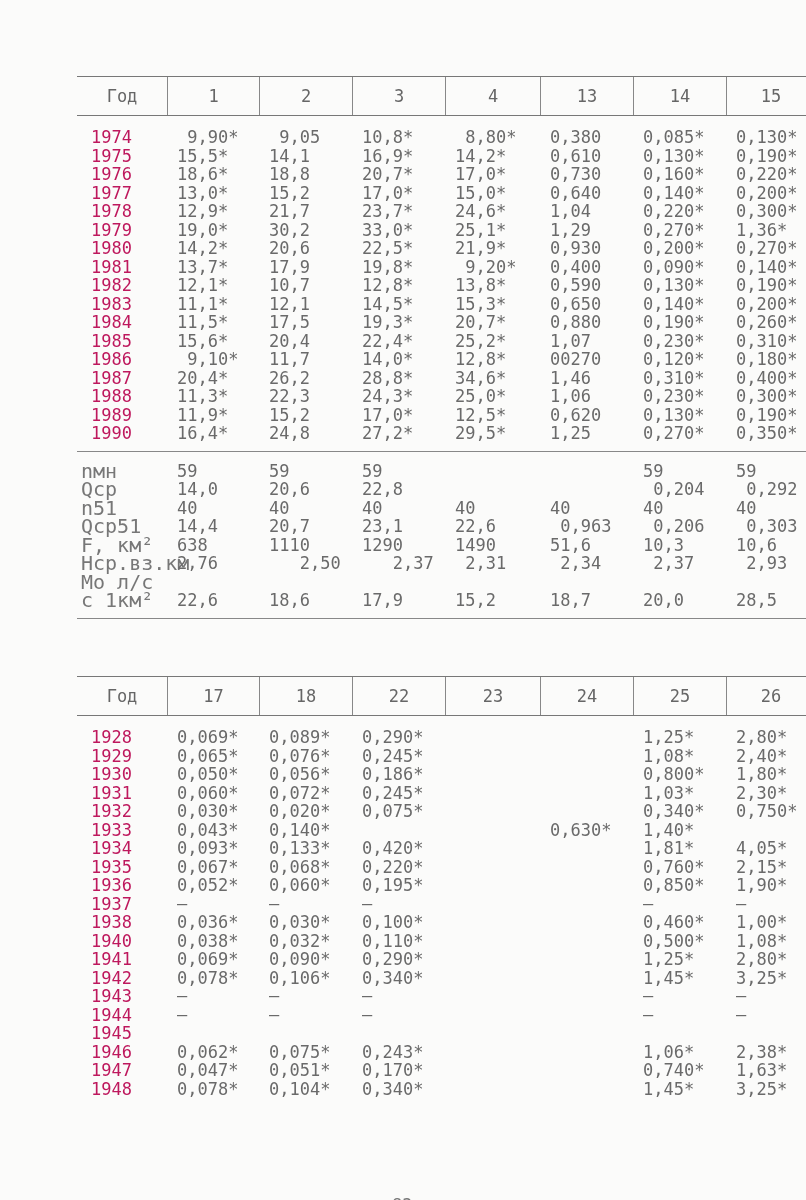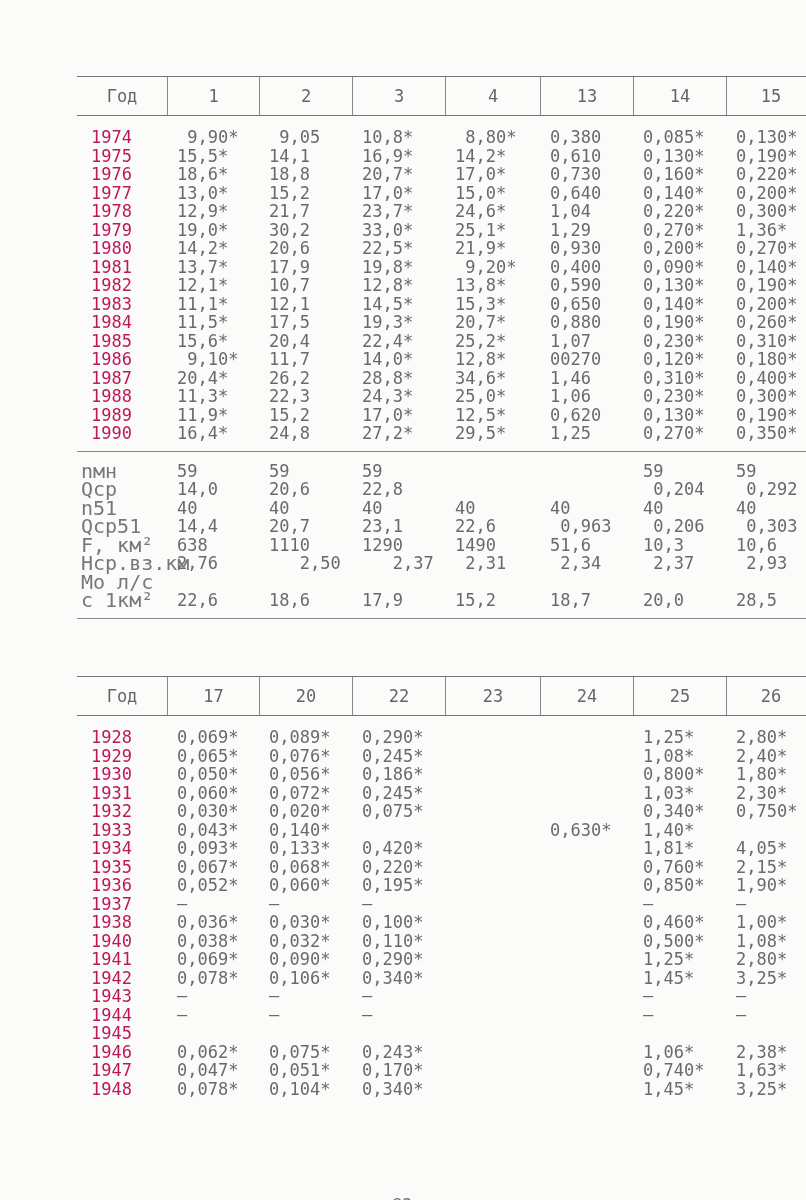--- a/index.html
+++ b/index.html
@@ -302,21 +302,21 @@
         <div class="cell c7 v">28,5</div>
       </div>
     </div>
   <div class="bottom-rule"></div>
 </div>
 
 <div class="tbl t2">
   <div class="hdr">
     <div class="hc c0">Год</div>
     <div class="hc c1">17</div>
-    <div class="hc c2">20</div>
+    <div class="hc c2">18</div>
     <div class="hc c3">22</div>
     <div class="hc c4">23</div>
     <div class="hc c5">24</div>
     <div class="hc c6">25</div>
     <div class="hc c7">26</div>
   </div>
   <div class="body" id="t2body">
       <div class="row">
         <div class="cell c0 yr">1928</div>
         <div class="cell c1 v">0,069*</div>

